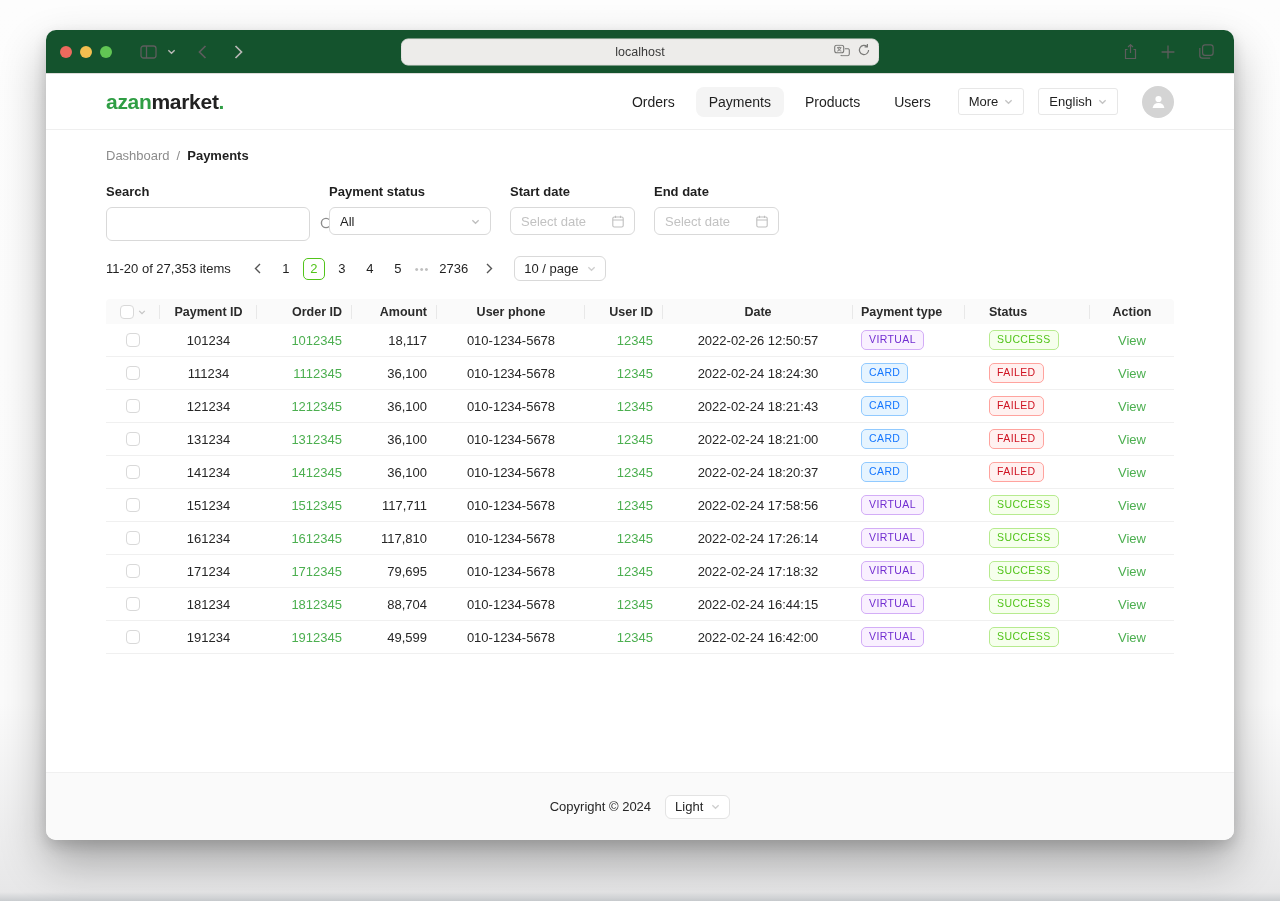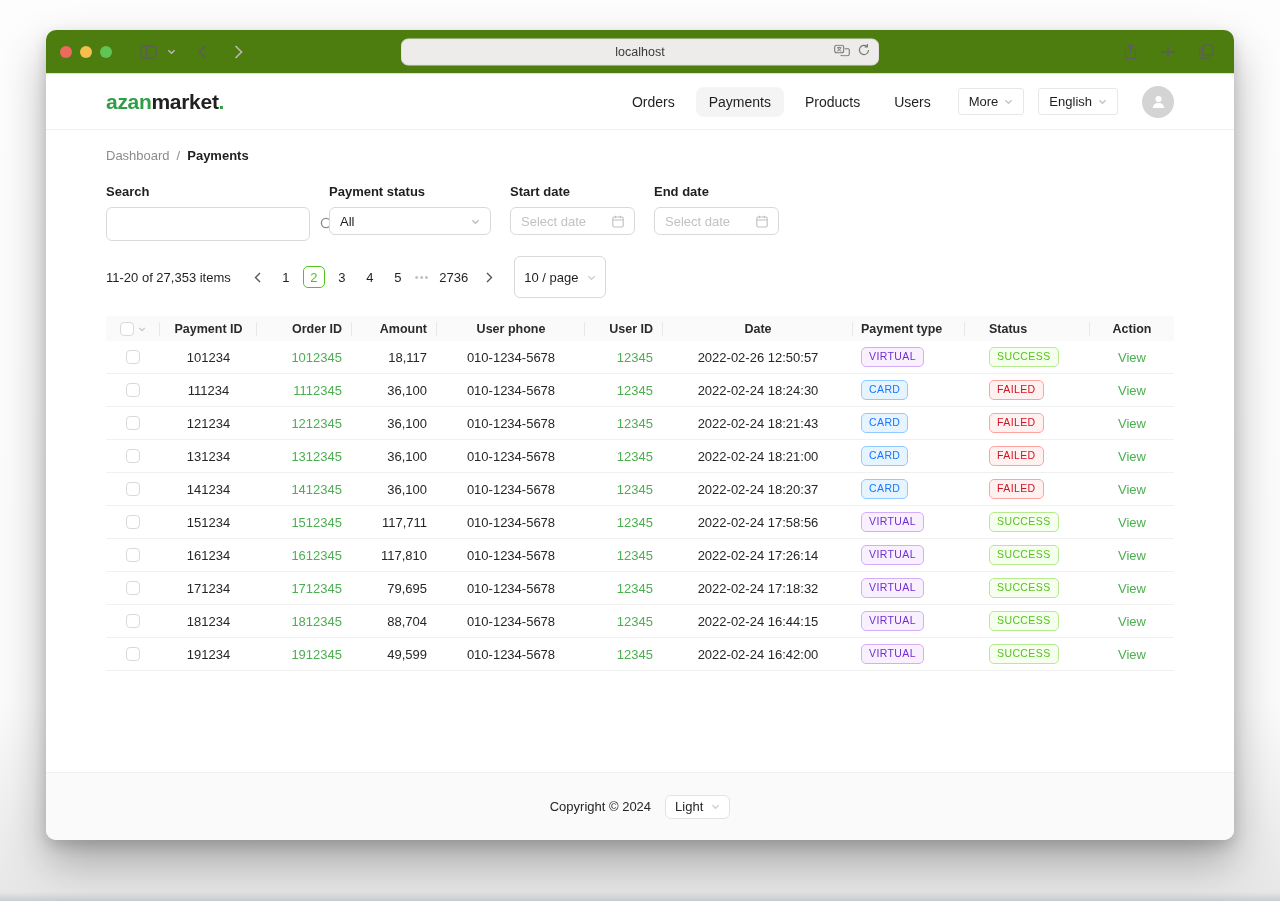--- a/index.html
+++ b/index.html
@@ -11,21 +11,21 @@
     -webkit-font-smoothing:antialiased;
   }
   .window {
     position:absolute; left:46px; top:30px; width:1188px; height:810px;
     background:#fff; border-radius:10px;
     box-shadow:0 22px 45px rgba(0,0,0,.30), 0 6px 14px rgba(0,0,0,.14);
     display:flex; flex-direction:column; overflow:hidden;
   }
   
   .titlebar {
-    height:44px; background:#4d7c0f; border-bottom:1px solid #dcdbd9;
+    height:44px; background:#14532d; border-bottom:1px solid #dcdbd9;
     display:flex; align-items:center; padding:0 14px; position:relative; flex:none;
   }
   .traffic { display:flex; gap:8px; margin-right:22px; }
   .light { width:12px; height:12px; border-radius:50%; }
   .tb-icon { color:#5d5d5d; display:flex; align-items:center; justify-content:center; width:28px; height:28px; cursor:default; }
   .tb-icon.dim { color:#b9b8b6; }
   .tb-icon svg { display:block; }
   .urlbar {
     position:absolute; left:50%; top:50%; transform:translate(-50%,-50%);
     width:478px; height:27px; background:#edecea; border:1px solid #e2e1df; border-radius:7px;
@@ -78,21 +78,21 @@
   .date-select { width:125px; color:#c2c2c2; }
   .select .chev, .date-select .cal { color:#bfbfbf; }
   
   .pagerow { display:flex; align-items:center; margin-top:15px; font-size:13px; color:#1f1f1f; gap:6px; }
   .pg-summary { margin-right:10px; }
   .pg-btn { min-width:22px; height:22px; display:flex; align-items:center; justify-content:center;
     border-radius:5px; cursor:pointer; color:#1f1f1f; padding:0 4px; }
   .pg-arrow { color:#555; }
   .pg-btn.active-page { border:1px solid #52c41a; color:#52c41a; font-weight:500; }
   .pg-ellipsis { color:#bfbfbf; letter-spacing:1px; font-size:11px; cursor:pointer; }
-  .pagesize { margin-left:8px; height:42px; border:1px solid #d9d9d9; border-radius:6px;
+  .pagesize { margin-left:8px; height:25px; border:1px solid #d9d9d9; border-radius:6px;
     display:flex; align-items:center; gap:8px; padding:0 9px; font-size:13px; cursor:pointer; background:#fff; }
   .pagesize .chev { color:#cfcfcf; }
   
   .table { margin-top:18px; --cols:54px 97px 95px 85px 148px 78px 190px 112px 125px 84px; }
   .trow { display:grid; grid-template-columns:var(--cols); align-items:center; }
   .thead { background:#fafafa; height:25px; border-radius:4px 4px 0 0; }
   .th { font-size:12.5px; font-weight:600; color:#2b2b2b; position:relative; height:100%;
     display:flex; align-items:center; }
   .th:not(:last-child)::after { content:""; position:absolute; right:0; top:50%; transform:translateY(-50%);
     width:1px; height:14px; background:#e8e8e8; }

